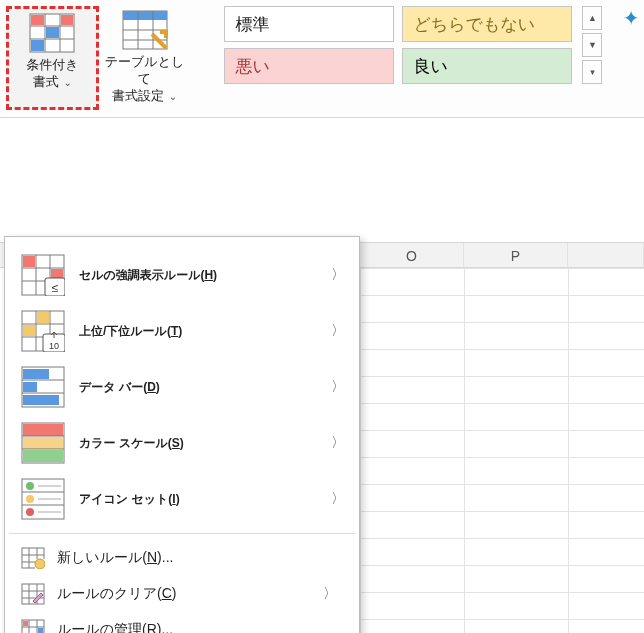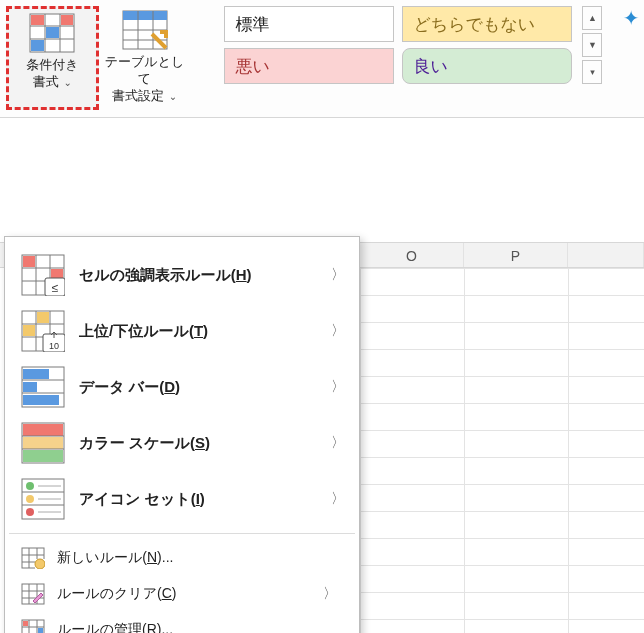--- a/index.html
+++ b/index.html
@@ -61,21 +61,21 @@
   .style-cell {
     border: 1px solid #c5c5c5;
     display: flex;
     align-items: center;
     padding: 0 10px;
     font-size: 17px;
   }
   .style-normal { background: #fff; color: #222; }
   .style-neutral { background: #ffe9a8; color: #8a6d1e; }
   .style-bad     { background: #fbd3d3; color: #a73636; font-family: Liberation Serif, serif; }
-  .style-good    { background: #d4ecd4; color: #4c1d95; border-radius: 8px; }
+  .style-good    { background: #d4ecd4; color: #000000; }
   .spinner {
     display: flex;
     flex-direction: column;
     justify-content: space-between;
     height: 78px;
     margin-left: 4px;
   }
   .spinner div {
     width: 20px; height: 24px;
     border: 1px solid #c5c5c5;
@@ -148,21 +148,21 @@
   }
   .menu-item.small { min-height: 36px; padding: 4px 22px 4px 16px; }
   .menu-item .mi-icon {
     width: 44px; height: 42px;
     flex: 0 0 44px;
     margin-right: 14px;
   }
   .menu-item.small .mi-icon { width: 24px; height: 22px; flex: 0 0 24px; margin-right: 12px;}
   .menu-item .mi-text {
     flex: 1;
-    font-size: 15px;
+    font-size: 12px;
     font-weight: 600;
   }
   .menu-item.small .mi-text { font-size: 14px; font-weight: 400; }
   .menu-item .chevron {
     font-size: 14px;
     color: #555;
   }
   .menu-sep {
     height: 1px;
     background: #dcdcdc;

